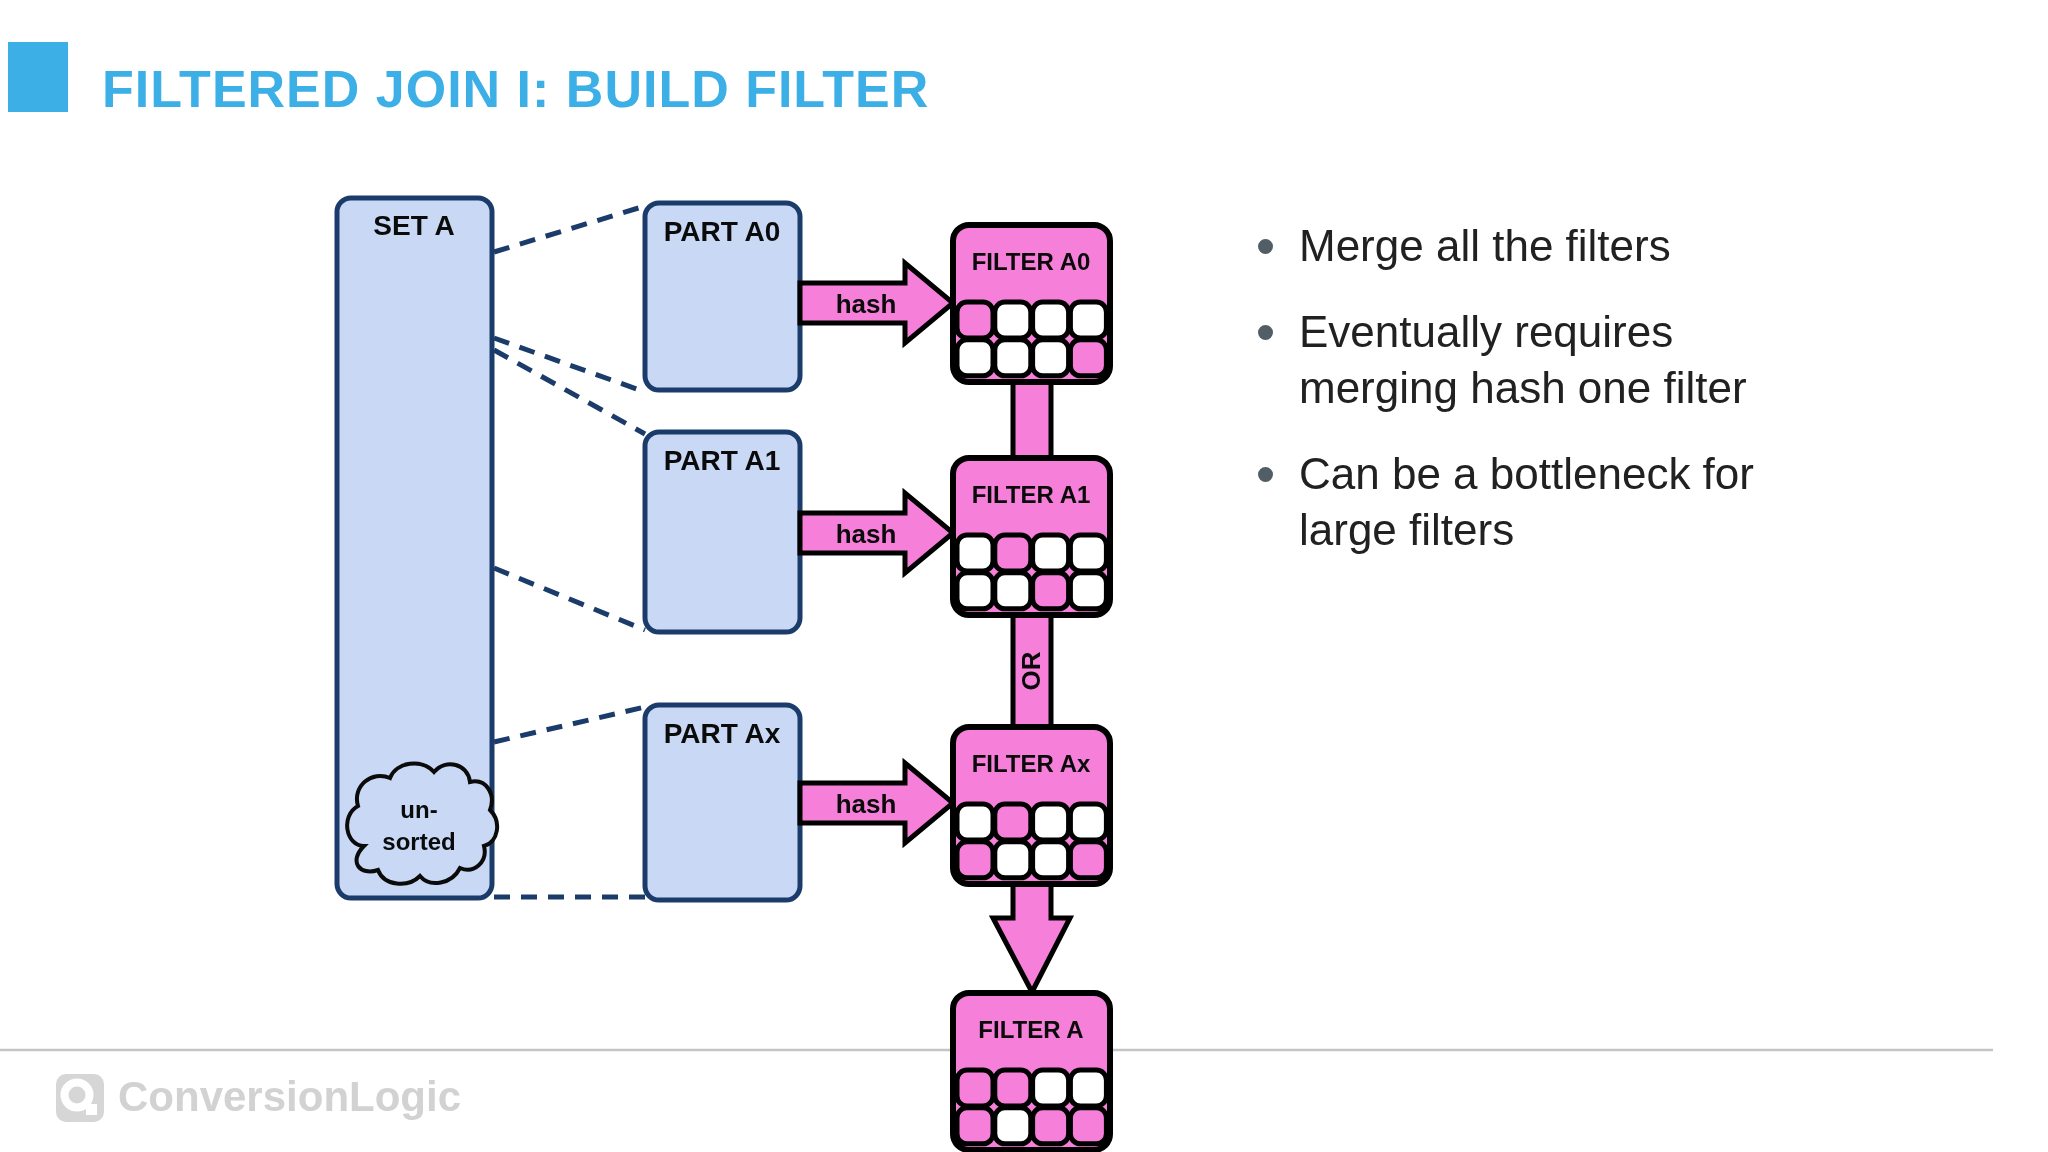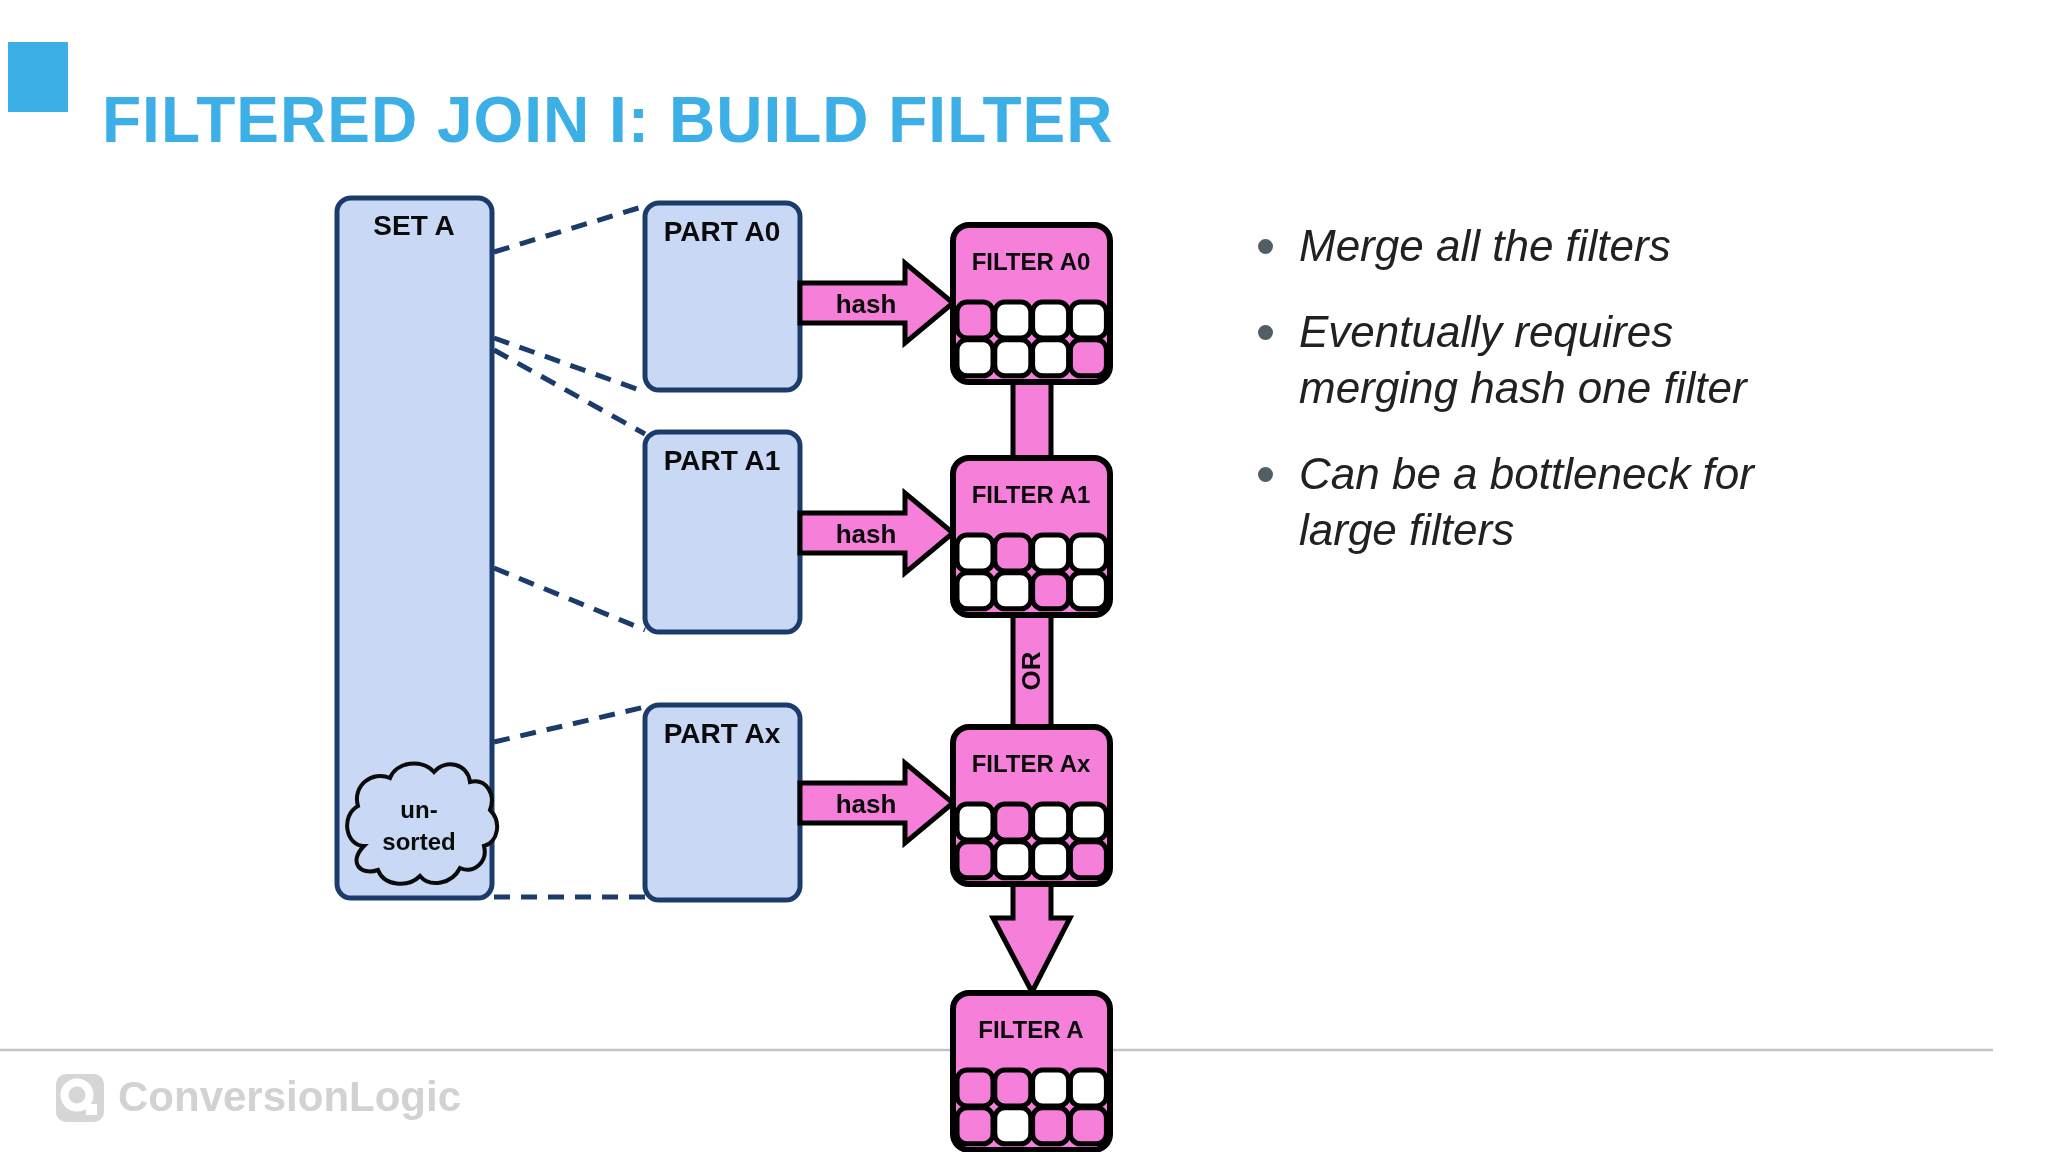--- a/index.html
+++ b/index.html
@@ -12,40 +12,40 @@
     --accent:#3CAFE6;
     --box-fill:#C9D9F5;
     --box-stroke:#1B3C6B;
     --pink:#F67FD9;
   }
   .title-square{
     position:absolute;left:8px;top:42px;width:60px;height:70px;
     background:var(--accent);
   }
   .slide-title{
-    position:absolute;left:102px;top:40px;
-    font-size:64px;font-weight:bold;color:var(--accent);
+    position:absolute;left:102px;top:24px;
+    font-size:52px;font-weight:bold;color:var(--accent);
     letter-spacing:1px;white-space:nowrap;
   }
   .diagram-svg{position:absolute;left:0;top:0;}
   .blue-box{fill:var(--box-fill);stroke:var(--box-stroke);stroke-width:5;}
   .dashline{stroke:var(--box-stroke);stroke-width:5;fill:none;stroke-dasharray:16 11;}
   .pinkshape{fill:var(--pink);stroke:#000000;stroke-width:5;}
   .filterbox{fill:var(--pink);stroke:#000000;stroke-width:6;}
   .cloud{fill:var(--box-fill);stroke:#0b0b0b;stroke-width:4;}
   .boxlabel{font:bold 28px "Liberation Sans", sans-serif;fill:#0b0b0b;}
   .filterlabel{font:bold 24px "Liberation Sans", sans-serif;fill:#0b0b0b;}
   .hashlabel{font:bold 26px "Liberation Sans", sans-serif;fill:#0b0b0b;}
   .orlabel{font:bold 26px "Liberation Sans", sans-serif;fill:#0b0b0b;}
   .cloudlabel{font:bold 24px "Liberation Sans", sans-serif;fill:#0b0b0b;}
   .logotext{font:bold 42px "Liberation Sans", sans-serif;fill:#D2D2D2;}
   .divider{stroke:#C4C4C4;stroke-width:2.5;}
   .bullets{
     position:absolute;left:1258px;top:218px;width:570px;
-    list-style:none;margin:0;padding:0;font-style:italic;
+    list-style:none;margin:0;padding:0;
   }
   .bullets li{
     display:flex;align-items:flex-start;gap:26px;
     margin-bottom:30px;
     font-size:44px;line-height:56px;color:#212121;
   }
   .bullets .dot{
     flex:0 0 auto;width:15px;height:15px;border-radius:50%;
     background:#515E66;margin-top:21px;
   }

